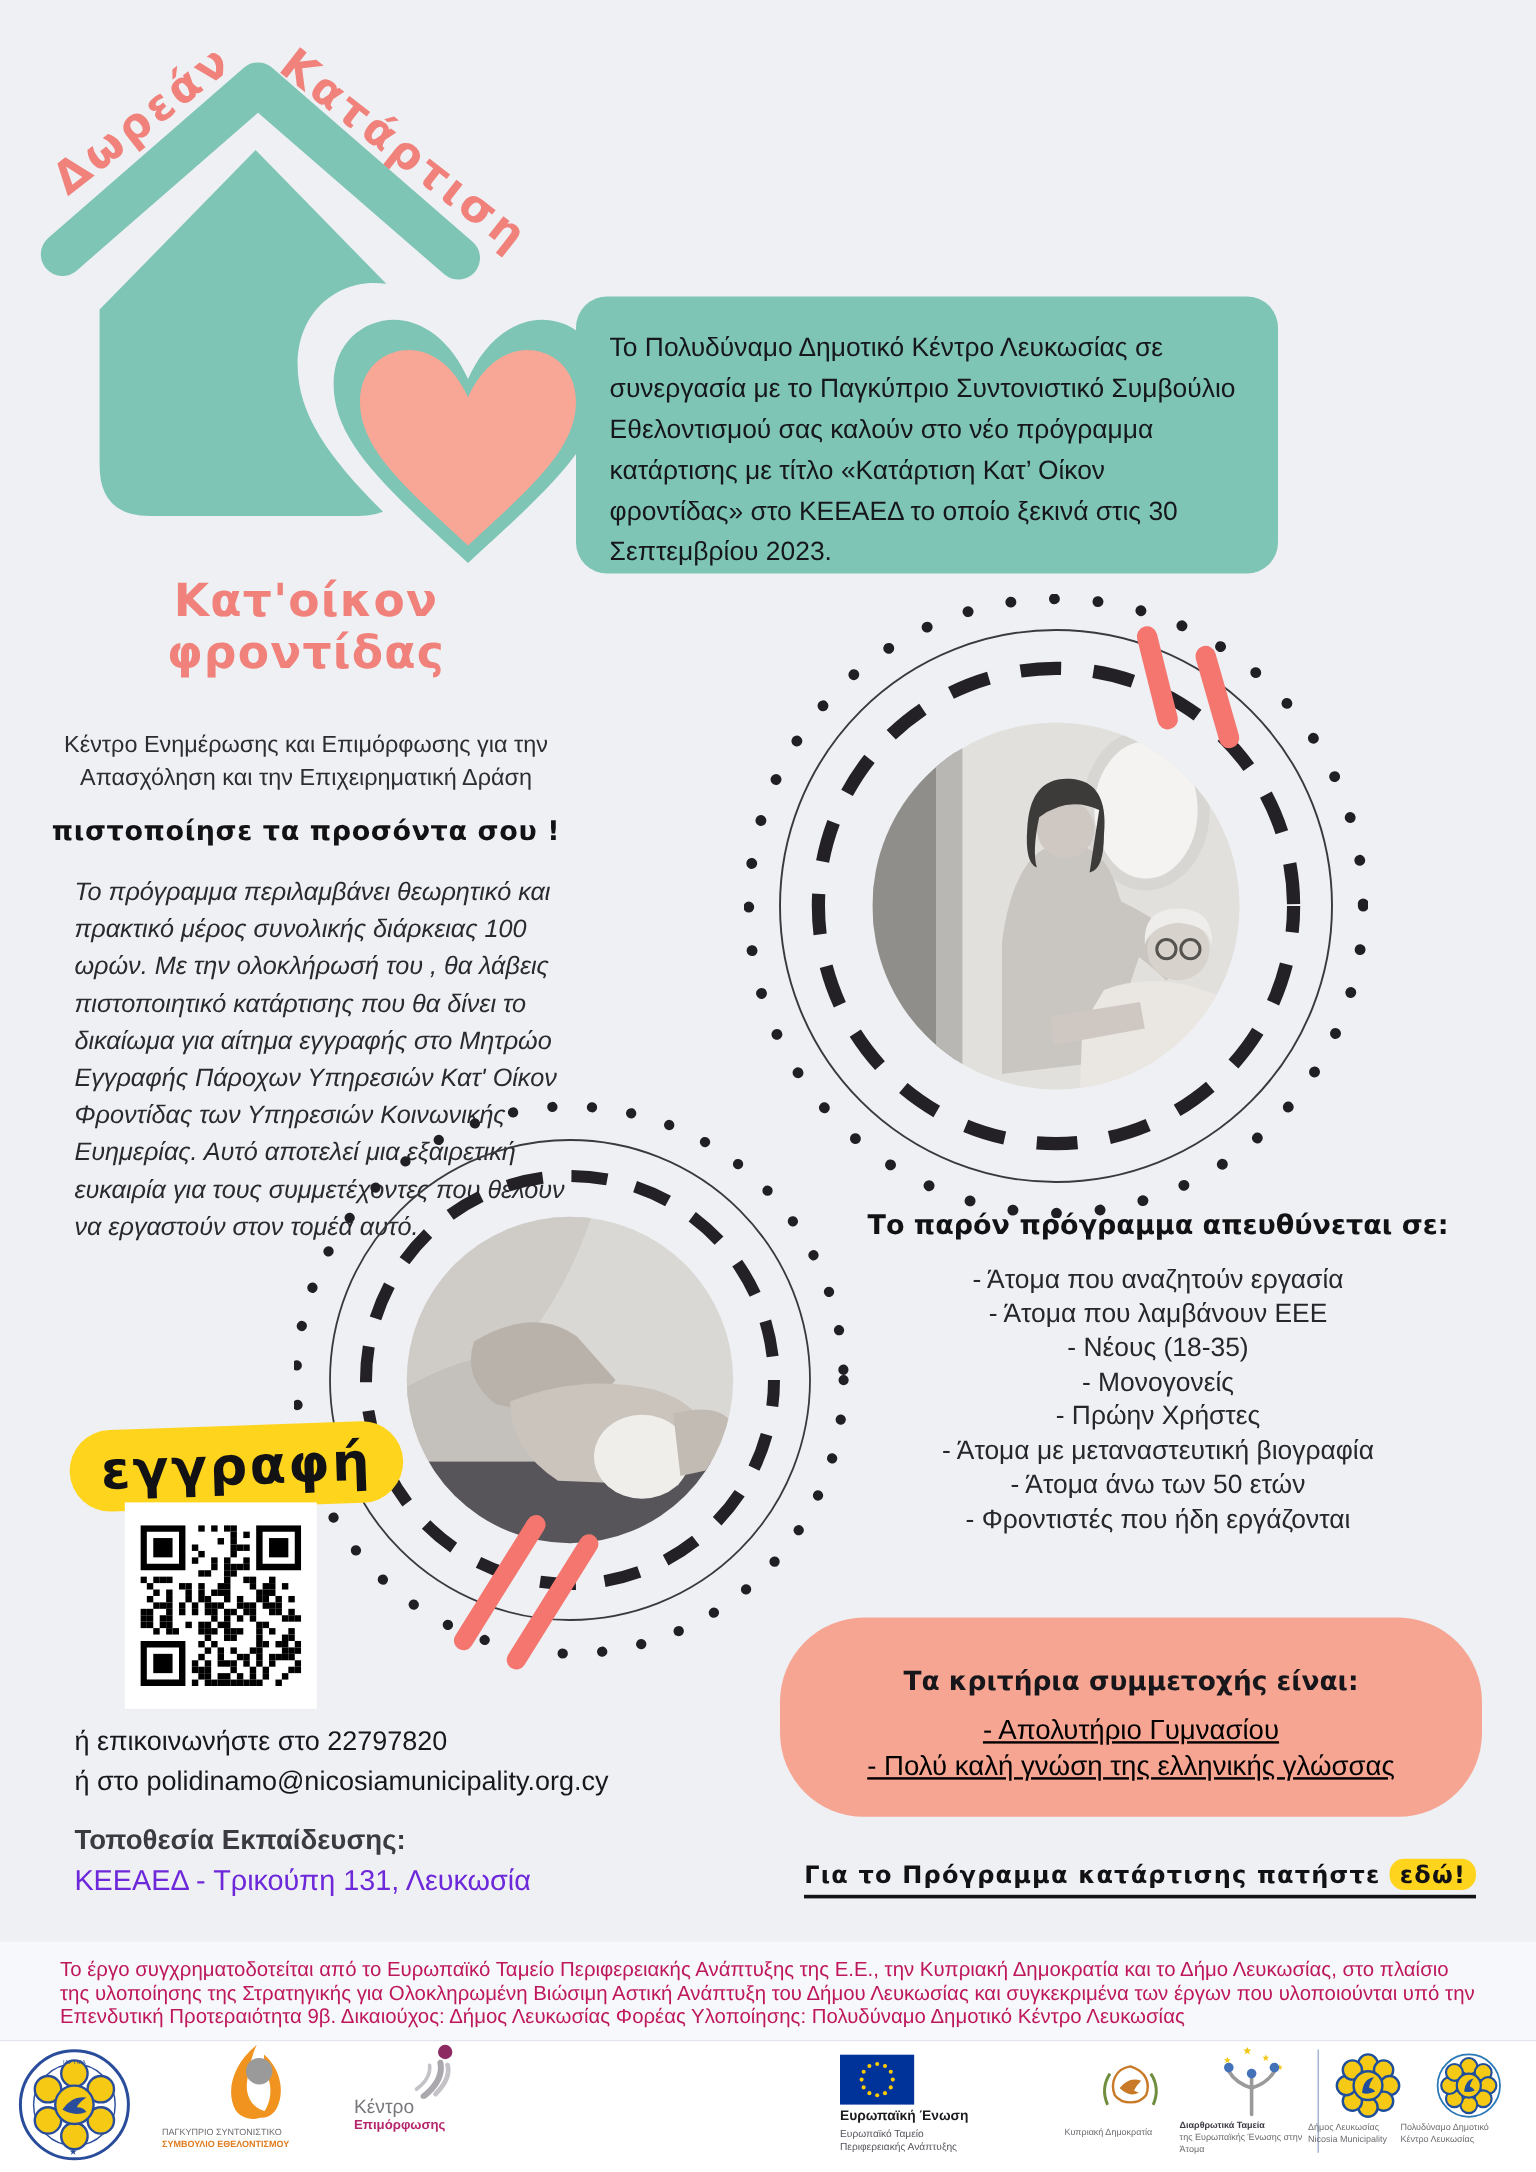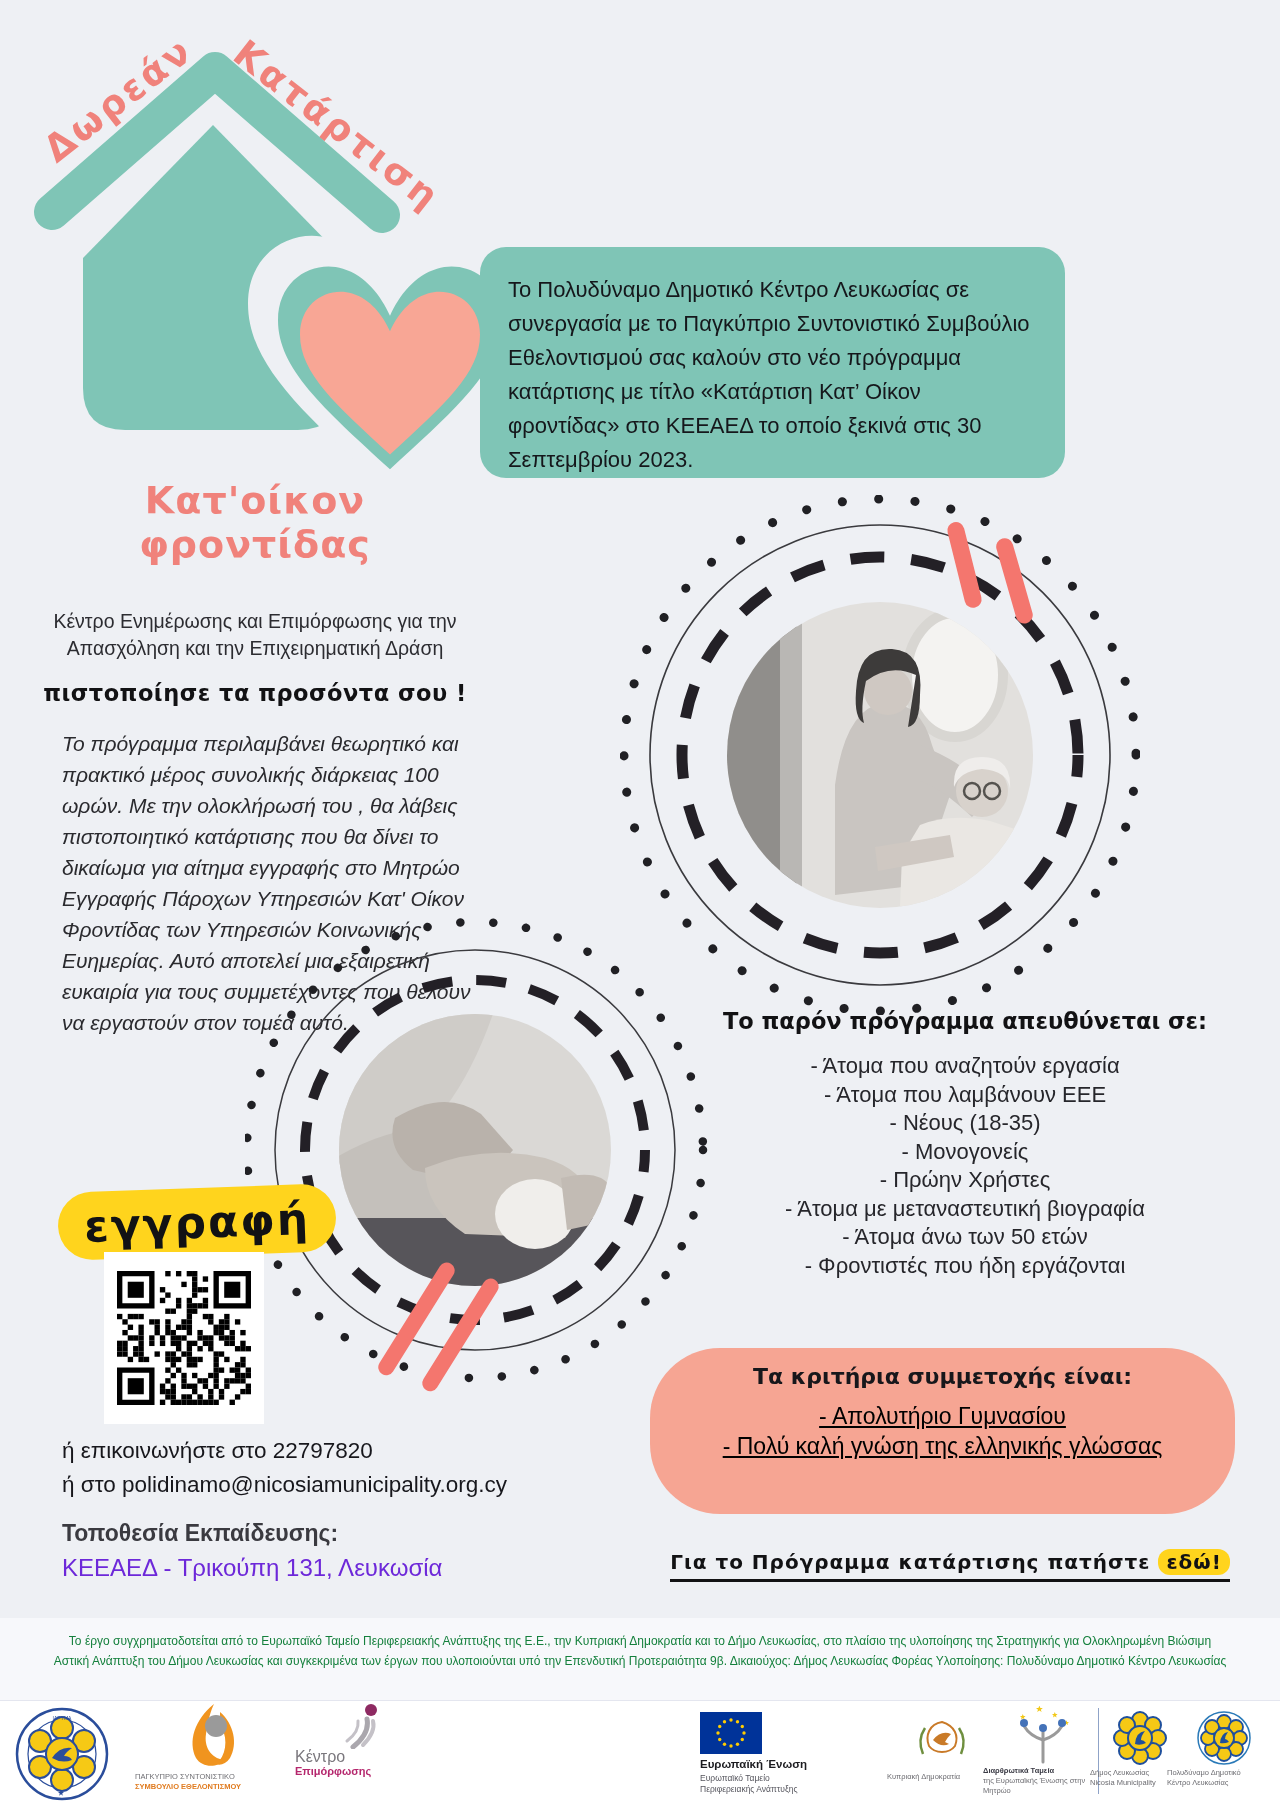--- a/index.html
+++ b/index.html
@@ -32,41 +32,41 @@
     font-family:"DejaVu Sans",sans-serif;font-weight:800;font-size:22.5px;color:#121214;letter-spacing:.5px;}
   .description{position:absolute;left:62px;top:728px;width:410px;
     font-style:italic;font-size:21px;line-height:31px;color:#2a2a2e;}
   
   .aud-heading{position:absolute;left:665px;top:1008px;width:600px;text-align:center;
     font-family:"DejaVu Sans",sans-serif;font-weight:800;font-size:22.5px;color:#121214;}
   .aud-list{position:absolute;left:785px;top:1052px;width:360px;text-align:center;
     font-size:22px;line-height:28.5px;color:#26262b;}
   
   .criteria-box{position:absolute;left:650px;top:1348px;width:585px;height:166px;
-    background:#f6a593;border-radius:70px;box-sizing:border-box;padding-top:16px;text-align:center;}
+    background:#f6a593;border-radius:70px;box-sizing:border-box;padding-top:41px;text-align:center;}
   .criteria-heading{font-family:"DejaVu Sans",sans-serif;font-weight:800;font-size:22px;color:#17171b;margin-bottom:12px;}
   .criteria-item{font-size:23px;line-height:30px;color:#000000;text-decoration:underline;}
   
   .reg-pill{position:absolute;left:58px;top:1188px;width:278px;height:68px;background:#ffd41d;
     border-radius:34px;transform:rotate(-2deg);display:flex;align-items:center;justify-content:center;}
   .reg-pill span{font-family:"DejaVu Sans",sans-serif;font-weight:800;font-size:44px;color:#121214;letter-spacing:2px;}
   .qr-box{position:absolute;left:104px;top:1252px;width:160px;height:172px;background:#ffffff;
     display:flex;align-items:center;justify-content:center;}
   .contact-line{position:absolute;left:62px;font-size:22.5px;color:#17171c;}
   .loc-head{position:absolute;left:62px;top:1520px;font-size:23px;font-weight:700;color:#3a3a40;}
   .loc-val{position:absolute;left:62px;top:1554px;font-size:24px;color:#6d28d9;}
   
   .cta{position:absolute;left:640px;top:1550px;width:620px;text-align:center;}
   .cta-inner{display:inline-block;border-bottom:3.5px solid #121214;padding-bottom:5px;
     font-family:"DejaVu Sans",sans-serif;font-weight:800;font-size:20px;color:#121214;letter-spacing:1px;cursor:pointer;}
   .cta-highlight{background:#ffd41d;border-radius:12px;padding:1px 8px;}
   
   .footer-bg{position:absolute;left:0;top:1618px;width:1280px;height:192px;background:#f7f8fb;}
-  .disclaimer{position:absolute;left:50px;top:1632px;width:1180px;text-align:center;
-    font-size:12px;line-height:19.5px;color:#15803d;}
+  .disclaimer{position:absolute;left:50px;top:1632px;width:1180px;text-align:left;
+    font-size:17px;line-height:19.5px;color:#be185d;}
   .logo-strip{position:absolute;left:0;top:1700px;width:1280px;height:110px;background:#ffffff;border-top:1px solid #e4e6ef;}
   .logo-text{position:absolute;color:#5a5a60;}
   .lt-grey{font-size:7.5px;line-height:10px;color:#6d6d72;}
   .lt-orange{font-size:7.5px;line-height:10px;font-weight:700;color:#e07b1f;}
   .eu-name{font-size:11.5px;font-weight:700;color:#1b1b1f;text-align:left;}
   .eu-sub{font-size:8.5px;line-height:11px;color:#55555d;text-align:left;}
   .kentro-1{font-size:16px;color:#7a777d;line-height:17px;}
   .kentro-2{font-size:11px;font-weight:700;color:#b5276d;line-height:13px;}
   .kentro-3{font-size:7.5px;color:#c97f2f;line-height:10px;margin-top:40px;}
   .divider{position:absolute;left:1098px;top:1708px;width:1px;height:86px;background:#8fa3c8;}
@@ -478,21 +478,21 @@
       <path d="M43 56 L 43 26"></path>
         <path d="M43 34 Q 30 30 24 20"></path>
         <path d="M43 34 Q 56 30 62 20"></path>
     </g>
     <circle cx="24" cy="17" r="4" fill="#4472b8"></circle>
       <circle cx="43" cy="22" r="4" fill="#4472b8"></circle>
       <circle cx="62" cy="17" r="4" fill="#4472b8"></circle>
   </svg>
   <div class="logo-text" style="left:983px;top:1766px;width:120px;">
     <div class="lt-grey" style="font-weight:700;color:#3b3b45;">Διαρθρωτικά Ταμεία</div>
-    <div class="lt-grey">της Ευρωπαϊκής Ένωσης στην Μητρώο</div>
+    <div class="lt-grey">της Ευρωπαϊκής Ένωσης στην Άτομα</div>
   </div>
 
   <div class="divider"></div>
 
   <svg class="abs" style="left:1112px;top:1710px;" width="56" height="56" viewBox="0 0 56 56">
     <g fill="#f6c915" stroke="#1f4f9c" stroke-width="2">
       <circle cx="28" cy="10" r="8"></circle>
         <circle cx="41" cy="15" r="8"></circle>
         <circle cx="46" cy="28" r="8"></circle>
         <circle cx="41" cy="41" r="8"></circle>

